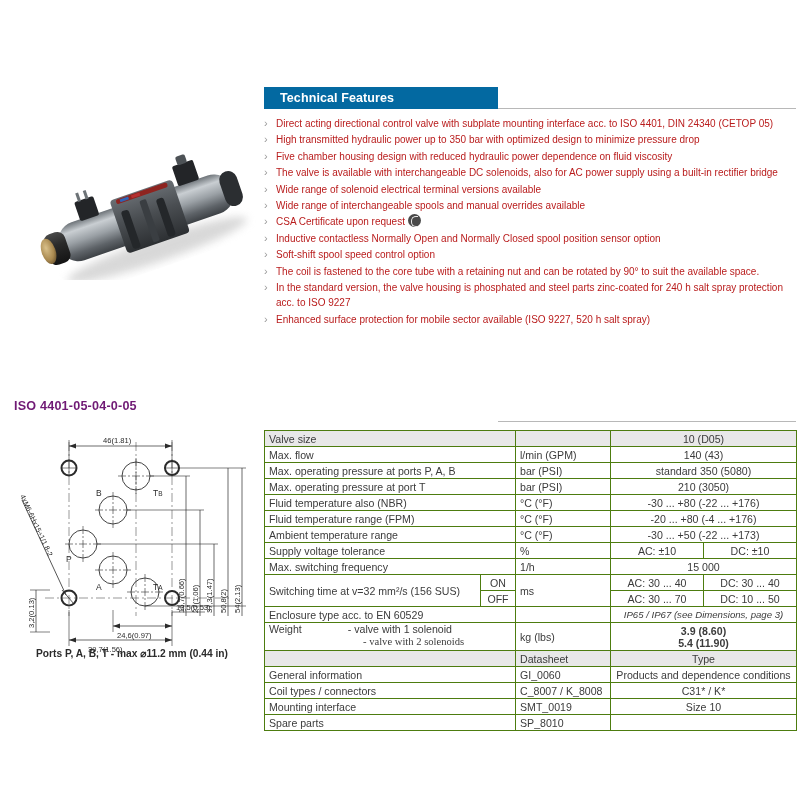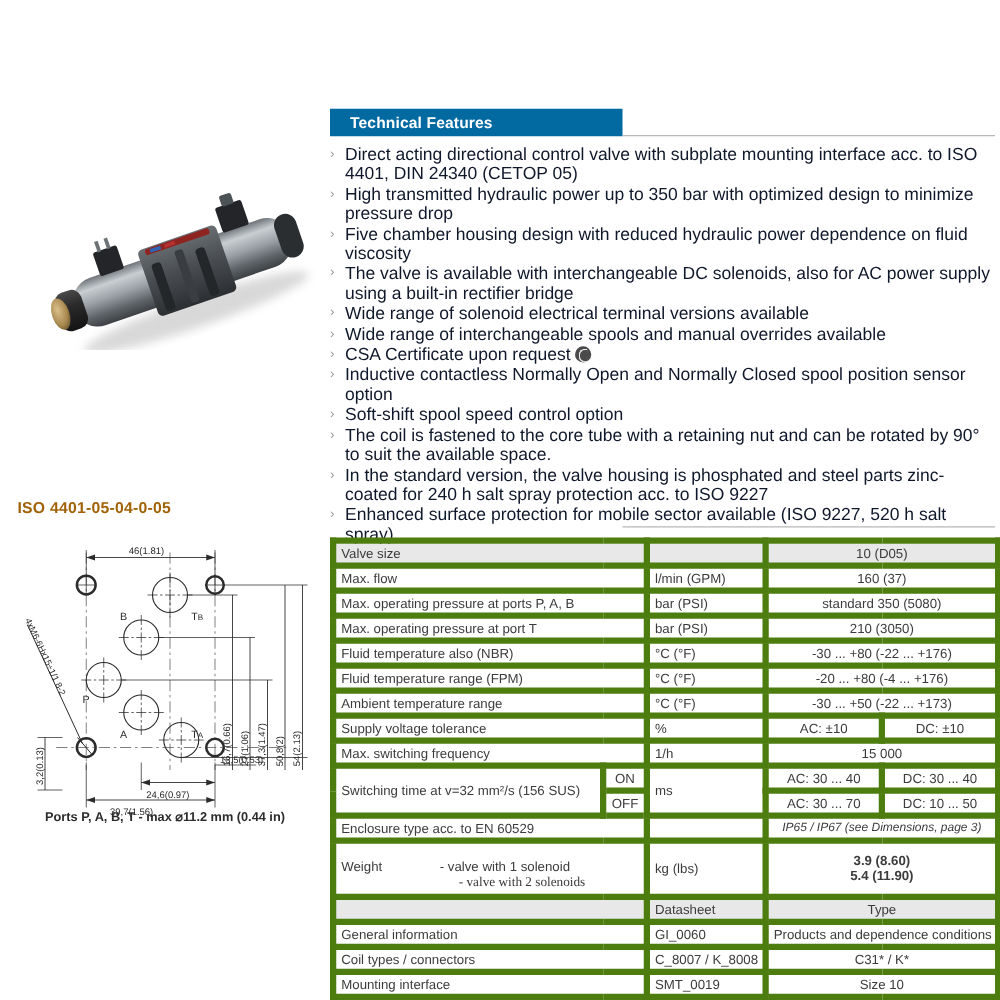--- a/index.html
+++ b/index.html
@@ -48,23 +48,23 @@
   }
   .feature .chev {
     color: #9a9a9a;
     font-size: 11px;
     line-height: 15.4px;
     width: 12px;
     flex: 0 0 12px;
     text-align: left;
   }
   .feature .ftext {
-    font-size: 14px;
+    font-size: 10px;
     line-height: 15.4px;
-    color: #0f172a;
+    color: #b91c1c;
     flex: 1;
   }
   .csa-mark {
     display: inline-block;
     width: 13px; height: 13px;
     border-radius: 50%;
     background: #4a4a4a;
     position: relative;
     vertical-align: -2px;
     margin-left: 3px;
@@ -85,21 +85,21 @@
     left: 20px; top: 150px;
     width: 250px; height: 130px;
   }
 
   
   .iso-title {
     position: absolute;
     left: 14px; top: 399px;
     font-size: 12.6px;
     font-weight: bold;
-    color: #a16207;
+    color: #701a75;
     letter-spacing: .2px;
   }
   .drawing {
     position: absolute;
     left: 0px; top: 420px;
     width: 264px; height: 245px;
   }
   .ports-note {
     position: absolute;
     left: 0px; top: 648px;
@@ -115,21 +115,21 @@
     position: absolute;
     left: 264px;
     top: 430px;
     width: 532px;
     border-collapse: collapse;
     font-size: 10.6px;
     color: #3b3b3b;
     table-layout: fixed;
   }
   .tdtable td {
-    border: 5px solid #4d7c0f;
+    border: 1px solid #4d7c0f;
     padding: 1px 4px;
     height: 13px;
     line-height: 12px;
     vertical-align: middle;
     background: #ffffff;
     white-space: nowrap;
     overflow: hidden;
     margin-top: 44px;
   }
   .tdtable td.lbl   { text-align: left; }
@@ -374,21 +374,21 @@
     </colgroup>
     <tbody>
       <tr class="shade">
         <td class="lbl" colspan="2">Valve size</td>
         <td class="unit"></td>
         <td class="val" colspan="2">10 (D05)</td>
       </tr>
       <tr>
         <td class="lbl" colspan="2">Max. flow</td>
         <td class="unit">l/min (GPM)</td>
-        <td class="val" colspan="2">160 (37)</td>
+        <td class="val" colspan="2">140 (43)</td>
       </tr>
       <tr>
         <td class="lbl" colspan="2">Max. operating pressure at ports P, A, B</td>
         <td class="unit">bar (PSI)</td>
         <td class="val" colspan="2">standard 350 (5080)</td>
       </tr>
       <tr>
         <td class="lbl" colspan="2">Max. operating pressure at port T</td>
         <td class="unit">bar (PSI)</td>
         <td class="val" colspan="2">210 (3050)</td>
@@ -435,21 +435,21 @@
         <td class="val">DC: 10 ... 50</td>
       </tr>
 
       <tr>
         <td class="lbl" colspan="2">Enclosure type acc. to EN 60529</td>
         <td class="unit"></td>
         <td class="val" colspan="2" style="font-size:9.6px;font-style:italic;">IP65 / IP67 (see Dimensions, page 3)</td>
       </tr>
 
       <tr>
-        <td class="lbl" colspan="2" style="white-space:normal; line-height:12px; padding-top:13px; padding-bottom:2px;">
+        <td class="lbl" colspan="2" style="white-space:normal; line-height:12px; padding-top:0; padding-bottom:2px;">
           <span>Weight</span><span class="sublabel-ind">- valve with 1 solenoid</span><br>
           <span style="padding-left:94px;font-family:Liberation Serif, serif;">- valve with 2 solenoids</span>
         </td>
         <td class="unit">kg (lbs)</td>
         <td class="val" colspan="2" style="line-height:12px;font-weight:bold;">
           <span>3.9 (8.60)</span><br>
           <span>5.4 (11.90)</span>
         </td>
       </tr>
 

